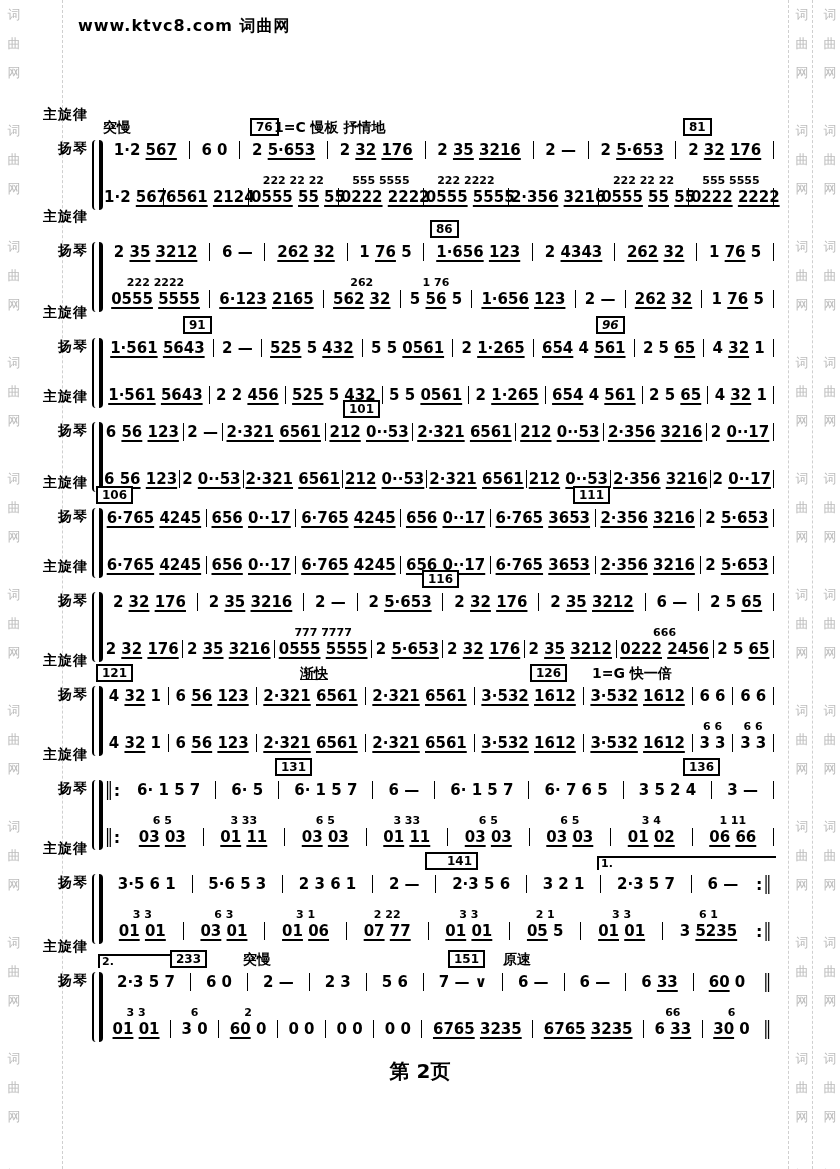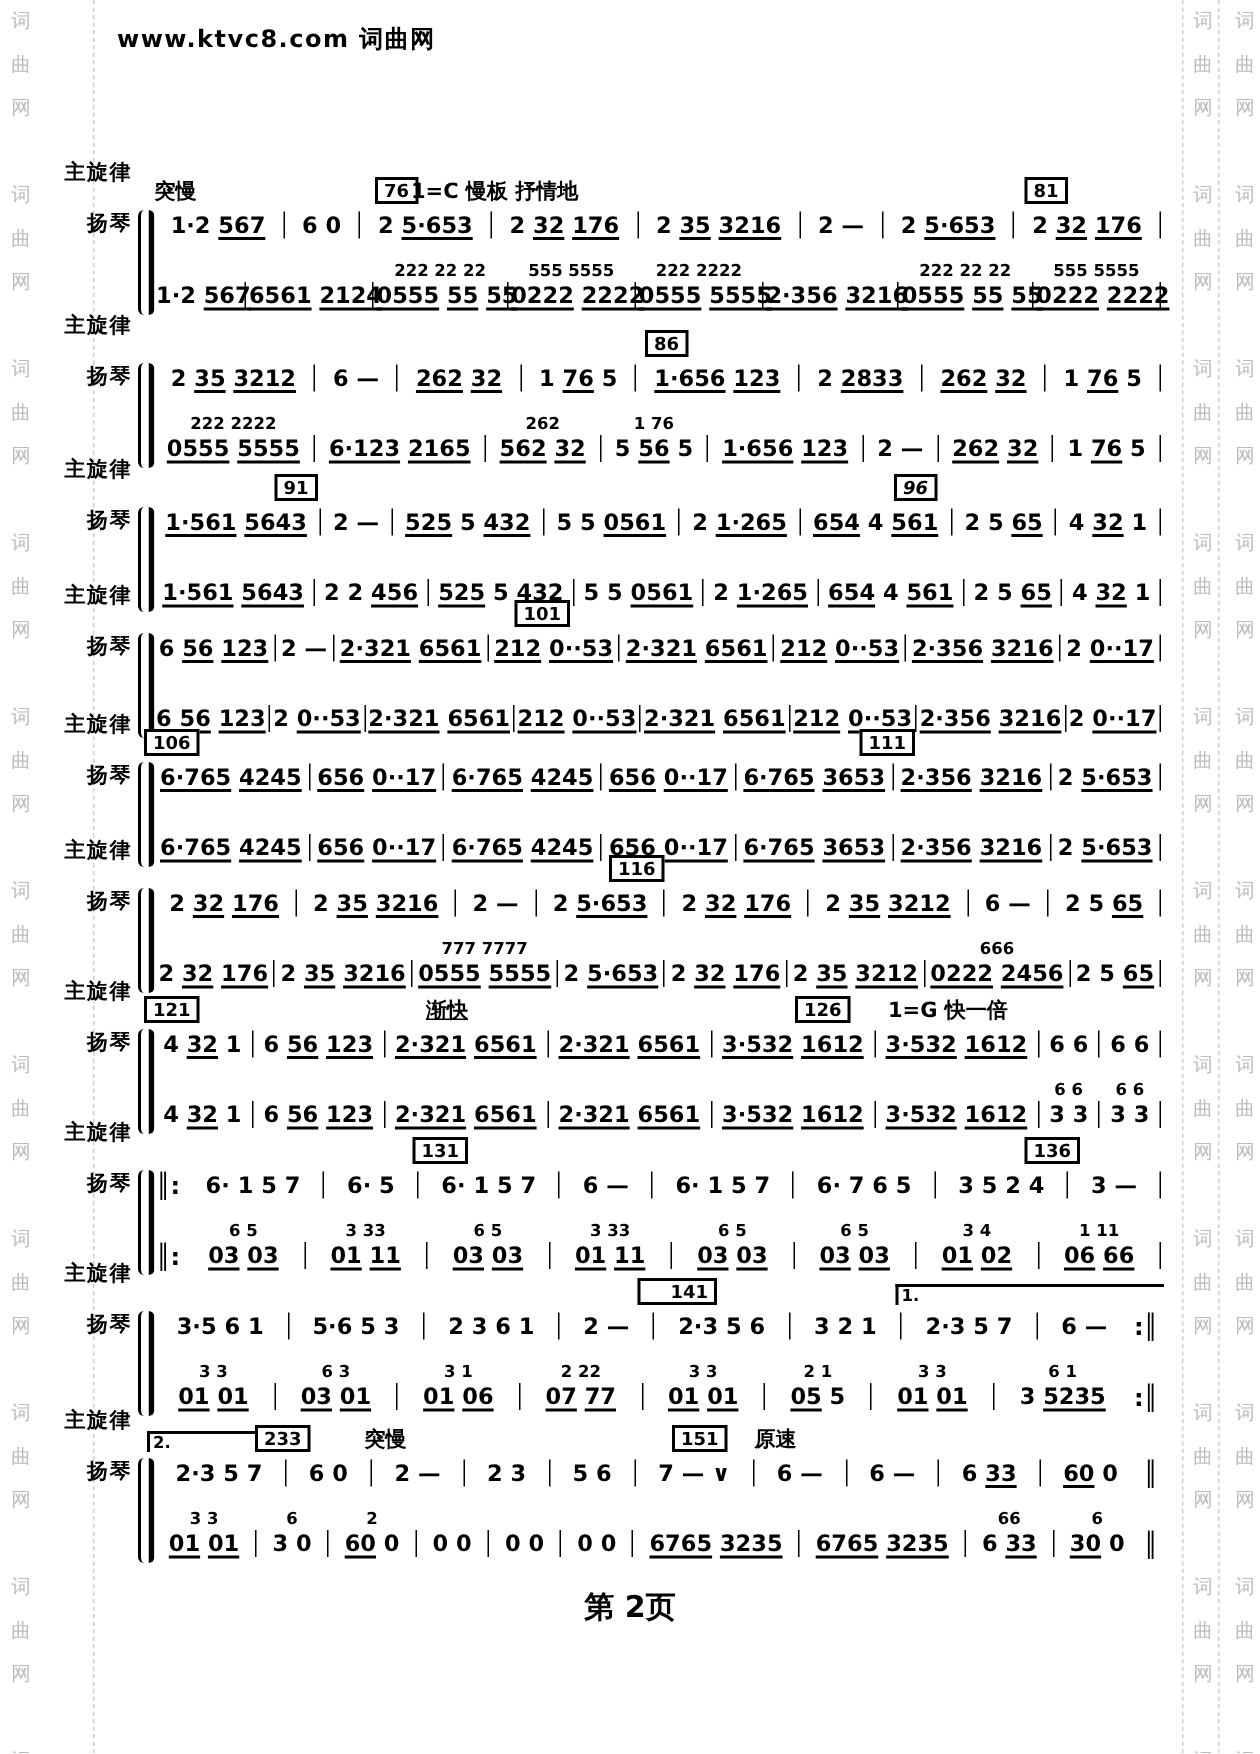--- a/index.html
+++ b/index.html
@@ -317,21 +317,21 @@
             <div class="barsep"></div>
             <div class="measure">
               <div class="main"><span>1</span> <span class="beam">76</span> <span>5</span></div>
             </div>
             <div class="barsep"></div>
             <div class="measure">
               <div class="main"><span class="beam">1·656</span> <span class="beam">123</span></div>
             </div>
             <div class="barsep"></div>
             <div class="measure">
-              <div class="main"><span>2</span> <span class="beam">2833</span></div>
+              <div class="main"><span>2</span> <span class="beam">4343</span></div>
             </div>
             <div class="barsep"></div>
             <div class="measure">
               <div class="main"><span class="beam">262</span> <span class="beam">32</span></div>
             </div>
             <div class="barsep"></div>
             <div class="measure">
               <div class="main"><span>1</span> <span class="beam">76</span> <span>5</span></div>
             </div>
             <div class="barsep"></div>
@@ -628,21 +628,21 @@
             <div class="barsep"></div>
             <div class="measure">
               <div class="upper">&nbsp;</div>
               <div class="main"><span>2</span> <span class="beam">5·653</span></div>
             </div>
             <div class="barsep"></div>
           </div>
         </div>
       </div>
       <div class="system" style="top: 570px;">
-        <div class="ann-box" style="left: 406px;">116</div>
+        <div class="ann-box" style="left: 422px;">116</div>
         <div class="brace"></div>
         <div class="row" style="top: 22px;">
           <div class="part-label">主旋律</div>
           <div class="measures">
             <div class="measure">
               <div class="main"><span>2</span> <span class="beam">32</span> <span class="beam">176</span></div>
             </div>
             <div class="barsep"></div>
             <div class="measure">
               <div class="main"><span>2</span> <span class="beam">35</span> <span class="beam">3216</span></div>
@@ -715,21 +715,21 @@
             <div class="measure">
               <div class="upper">&nbsp;</div>
               <div class="main"><span>2</span> <span>5</span> <span class="beam">65</span></div>
             </div>
             <div class="barsep"></div>
           </div>
         </div>
       </div>
       <div class="system" style="top: 664px;">
         <div class="ann-box" style="left: 96px;">121</div>
-        <div class="ann-text" style="left: 284px; text-decoration: underline;">渐快</div>
+        <div class="ann-text" style="left: 300px; text-decoration: underline;">渐快</div>
         <div class="ann-box" style="left: 530px;">126</div>
         <div class="ann-text" style="left: 592px;">1=G  快一倍</div>
         <div class="brace"></div>
         <div class="row" style="top: 22px;">
           <div class="part-label">主旋律</div>
           <div class="measures">
             <div class="measure">
               <div class="main"><span>4</span> <span class="beam">32</span> <span>1</span></div>
             </div>
             <div class="barsep"></div>

